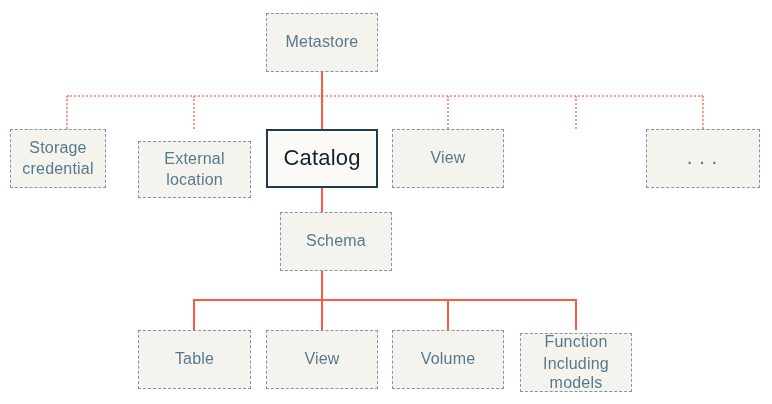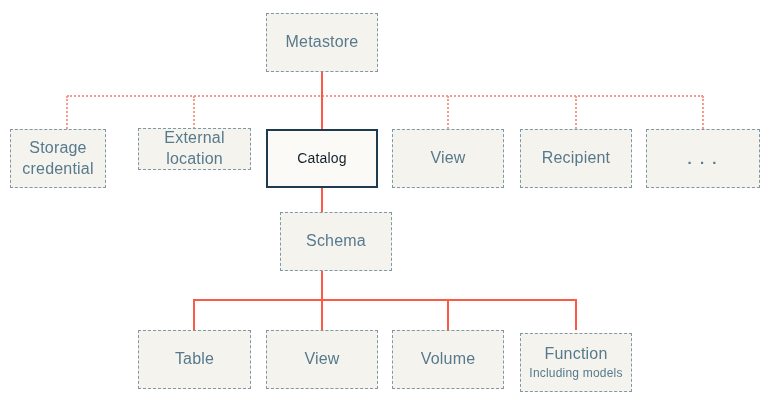--- a/index.html
+++ b/index.html
@@ -30,24 +30,24 @@
     display:flex;flex-direction:column;
     align-items:center;justify-content:center;
     text-align:center;
     font-size:16px;line-height:1.3;
     letter-spacing:.2px;
   }
   .node.solid{
     background:var(--catalog-bg);
     border:2px solid var(--catalog-border);
     color:var(--catalog-text);
-    font-size:14px;
+    font-size:22px;
   }
   .node .sub{
-    font-size:12px;line-height:1.2;margin-top:1px;
+    font-size:16px;line-height:1.2;margin-top:1px;
   }
   .node.ellipsis{
     font-weight:700;letter-spacing:2px;font-size:15px;
   }
   .line{position:absolute;}
   .line.vsolid{width:2px;background:var(--connector-solid);}
   .line.hsolid{height:2px;background:var(--connector-solid);}
   .line.vdot{width:0;border-left:2px dotted var(--connector-dotted);}
   .line.hdot{height:0;border-top:2px dotted var(--connector-dotted);}
 </style>
@@ -72,35 +72,32 @@
   <div class="line vsolid" style="left:575px;top:299px;height:31px"></div>
 
   <div class="node" style="left:266px;top:13px;width:112px;height:59px">
     <span>Metastore</span>
   </div>
 
   <div class="node" style="left:10px;top:129px;width:96px;height:59px">
     <span>Storage credential</span>
   </div>
 
-  <div class="node" style="left:138px;top:128px;width:113px;height:42px">
+  <div class="node" style="left:138px;top:141px;width:113px;height:57px">
     <span>External location</span>
   </div>
 
   <div class="node solid" style="left:266px;top:129px;width:112px;height:59px">
     <span>Catalog</span>
   </div>
 
   <div class="node" style="left:392px;top:129px;width:112px;height:59px">
     <span>View</span>
   </div>
 
-  <div class="node" style="left:520px;top:129px;width:112px;height:59px">
-    <span>Recipient</span>
-  </div>
 
   <div class="node ellipsis" style="left:646px;top:129px;width:114px;height:59px">
     <span>. . .</span>
   </div>
 
   <div class="node" style="left:280px;top:212px;width:112px;height:59px">
     <span>Schema</span>
   </div>
 
   <div class="node" style="left:138px;top:330px;width:113px;height:59px">

